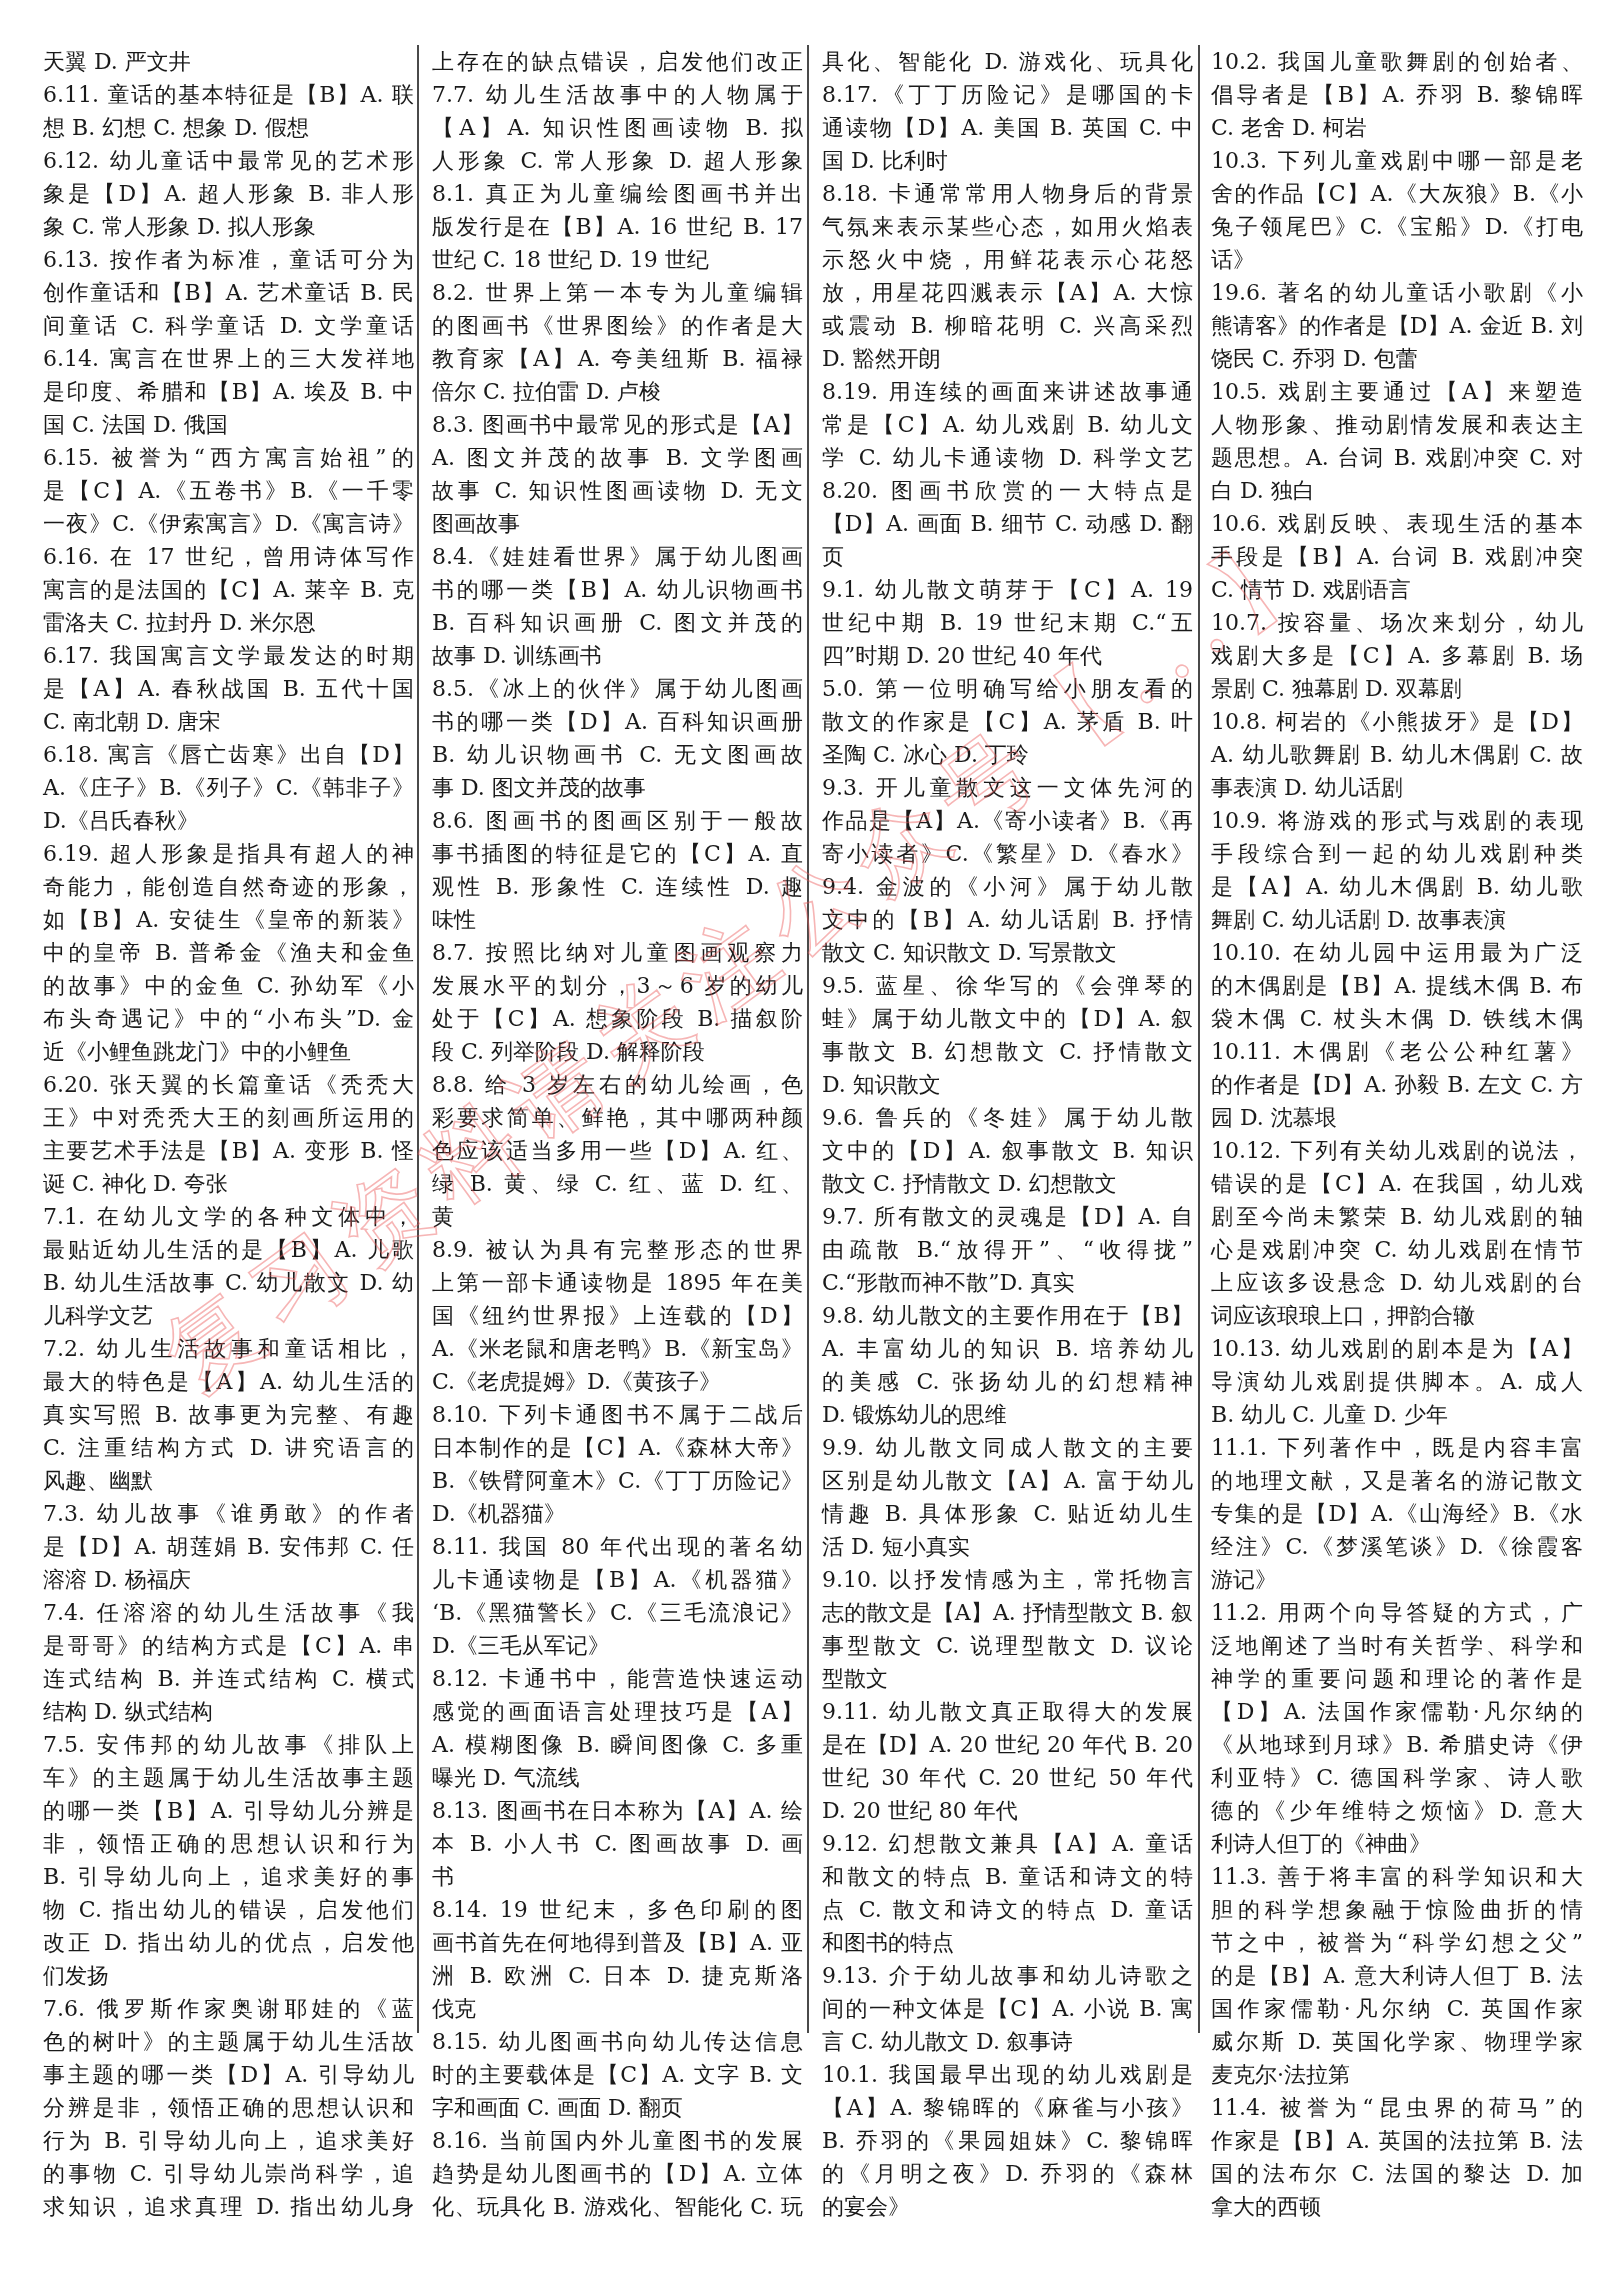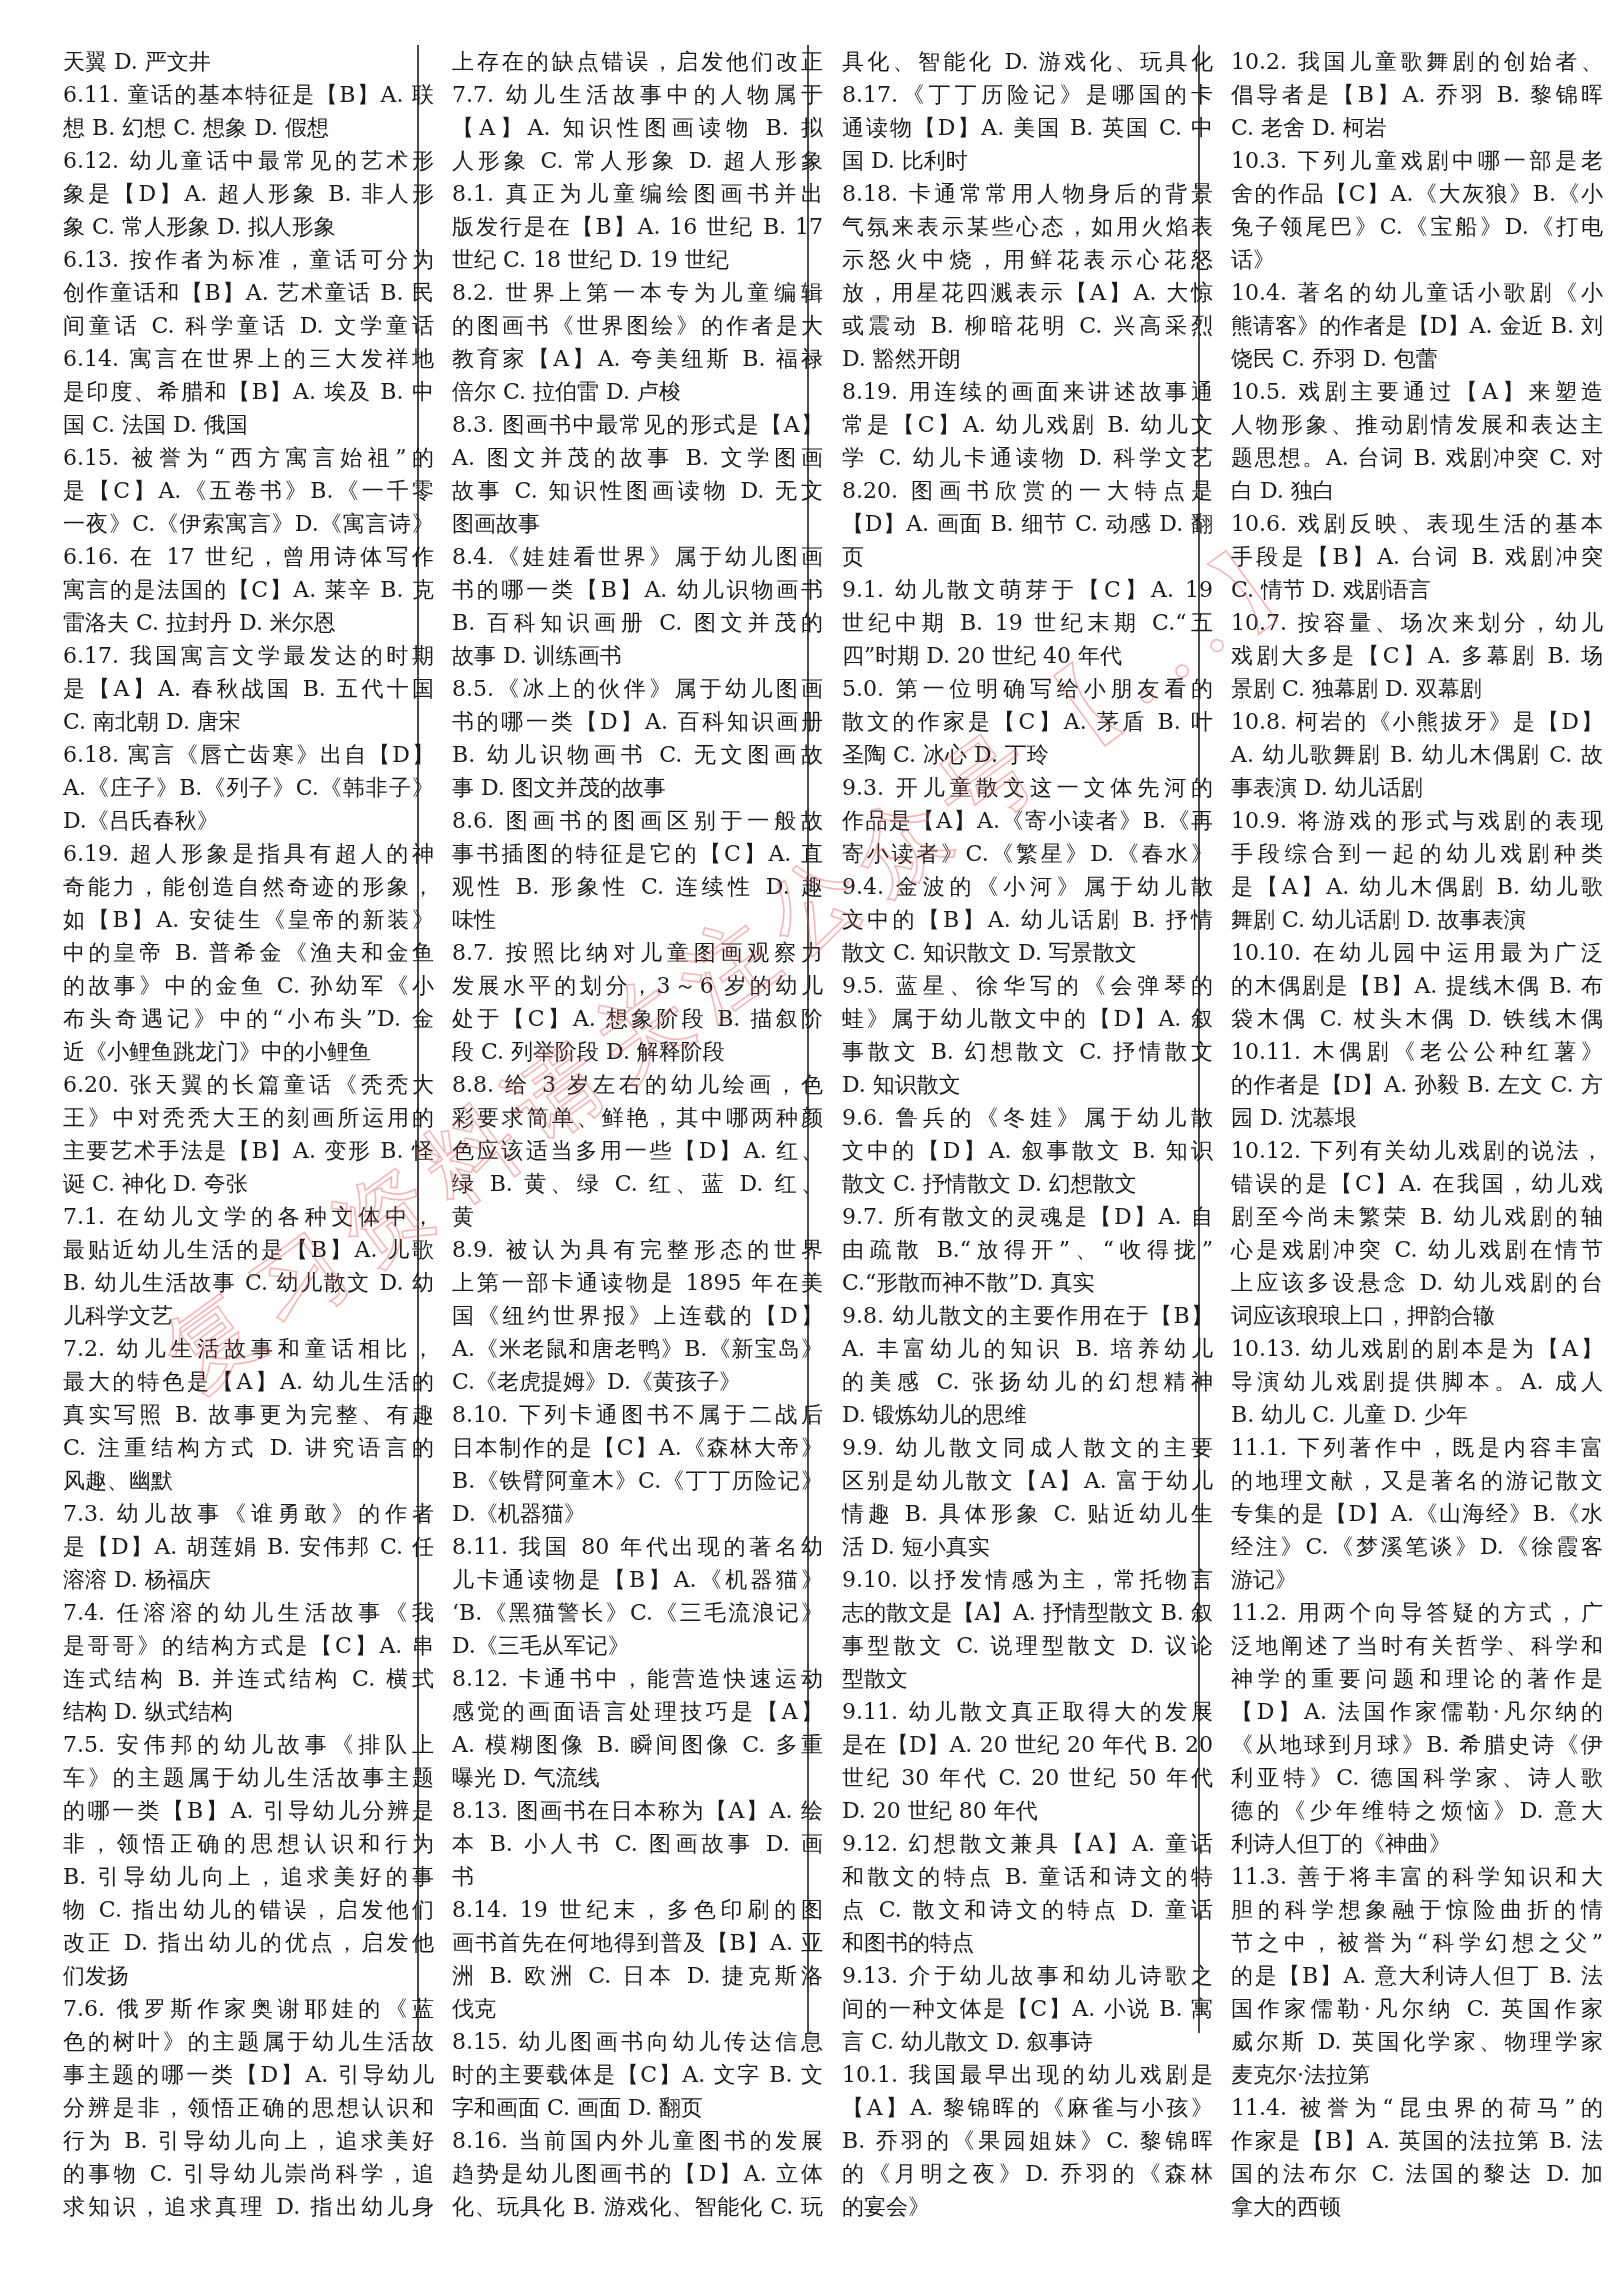--- a/index.html
+++ b/index.html
@@ -19,21 +19,20 @@
     position: absolute;
     left: 0; top: 0;
     width: 1616px;
     height: 2284px;
     background: #ffffff;
   }
   .column {
     position: absolute;
     top: 45px;
     width: 371px;
-    margin-left: 20px;
   }
   .col-1 { left: 43px; }
   .col-2 { left: 432px; }
   .col-3 { left: 822px; }
   .col-4 { left: 1211px; width: 372px; }
   .line {
     height: 33px;
     line-height: 33px;
     font-size: 22px;
     white-space: nowrap;
@@ -284,21 +283,21 @@
       <div class="line last">的宴会》</div>
     </div>
   <div class="column col-4">
       <div class="line">10.2. 我国儿童歌舞剧的创始者、</div>
       <div class="line">倡导者是【B】A. 乔羽 B. 黎锦晖</div>
       <div class="line last">C. 老舍 D. 柯岩</div>
       <div class="line">10.3. 下列儿童戏剧中哪一部是老</div>
       <div class="line">舍的作品【C】A.《大灰狼》B.《小</div>
       <div class="line">兔子领尾巴》C.《宝船》D.《打电</div>
       <div class="line last">话》</div>
-      <div class="line">10.4. 著名的幼儿童话小歌剧《小</div>
+      <div class="line">19.6. 著名的幼儿童话小歌剧《小</div>
       <div class="line">熊请客》的作者是【D】A. 金近 B. 刘</div>
       <div class="line last">饶民 C. 乔羽 D. 包蕾</div>
       <div class="line">10.5. 戏剧主要通过【A】来塑造</div>
       <div class="line">人物形象、推动剧情发展和表达主</div>
       <div class="line">题思想。A. 台词 B. 戏剧冲突 C. 对</div>
       <div class="line last">白 D. 独白</div>
       <div class="line">10.6. 戏剧反映、表现生活的基本</div>
       <div class="line">手段是【B】A. 台词 B. 戏剧冲突</div>
       <div class="line last">C. 情节 D. 戏剧语言</div>
       <div class="line">10.7. 按容量、场次来划分，幼儿</div>

